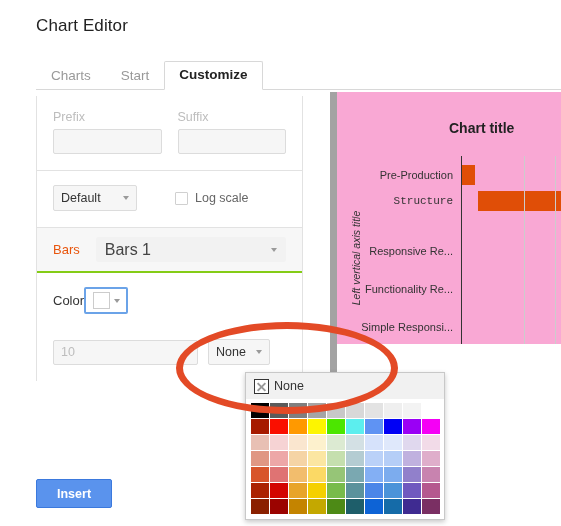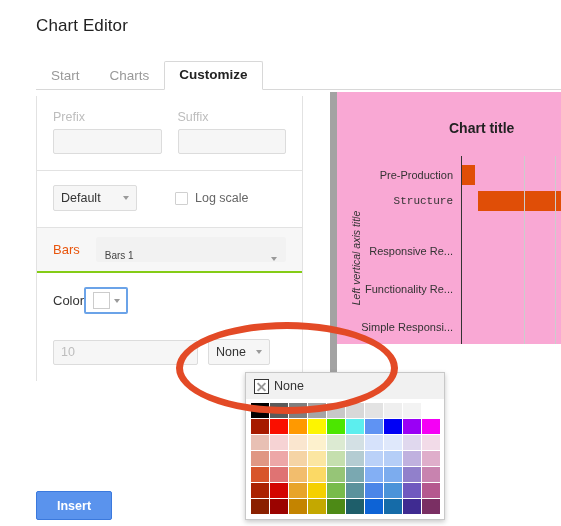--- a/index.html
+++ b/index.html
@@ -164,24 +164,24 @@
     color: #e8550d;
     margin-right: 16px;
   }
   #bars-select {
     flex: 1;
     background: #f2f2f2;
     border: 1px solid transparent;
     height: 25px;
     border-radius: 2px;
     display: flex;
-    align-items: flex-end;
+    align-items: center;
     justify-content: space-between;
     padding: 0 8px;
-    font-size: 10px;
+    font-size: 16px;
     color: #444444;
     box-sizing: border-box;
     cursor: pointer;
   }
 
   
   #color-section {
     padding: 14px 16px 13px 16px;
     display: flex;
     align-items: center;
@@ -224,21 +224,21 @@
     color: #bdbdbd;
     padding: 0 7px;
     font-family: "Liberation Sans", sans-serif;
   }
   #errorbars-value::placeholder { color: #bdbdbd; opacity: 1; }
 
   
   #footer-buttons {
     position: absolute;
     left: 36px;
-    top: 491px;
+    top: 479px;
     display: flex;
     gap: 18px;
   }
   .btn {
     height: 29px;
     padding: 0 20px;
     border-radius: 2px;
     font-size: 12.5px;
     display: inline-flex;
     align-items: center;
@@ -421,22 +421,22 @@
     z-index: 60;
     pointer-events: none;
   }
 </style>
 </head>
 <body>
 
 <div id="dialog-title">Chart Editor</div>
 
 <div id="tab-bar">
+  <div class="tab">Charts</div>
   <div class="tab">Start</div>
-  <div class="tab">Charts</div>
   <div class="tab active">Customize</div>
 </div>
 
 <div id="settings-panel">
 
   <div class="section">
     <div class="field-row">
       <div class="field">
         <span class="field-label">Prefix</span>
         <input class="text-input" type="text" placeholder="" style="">

